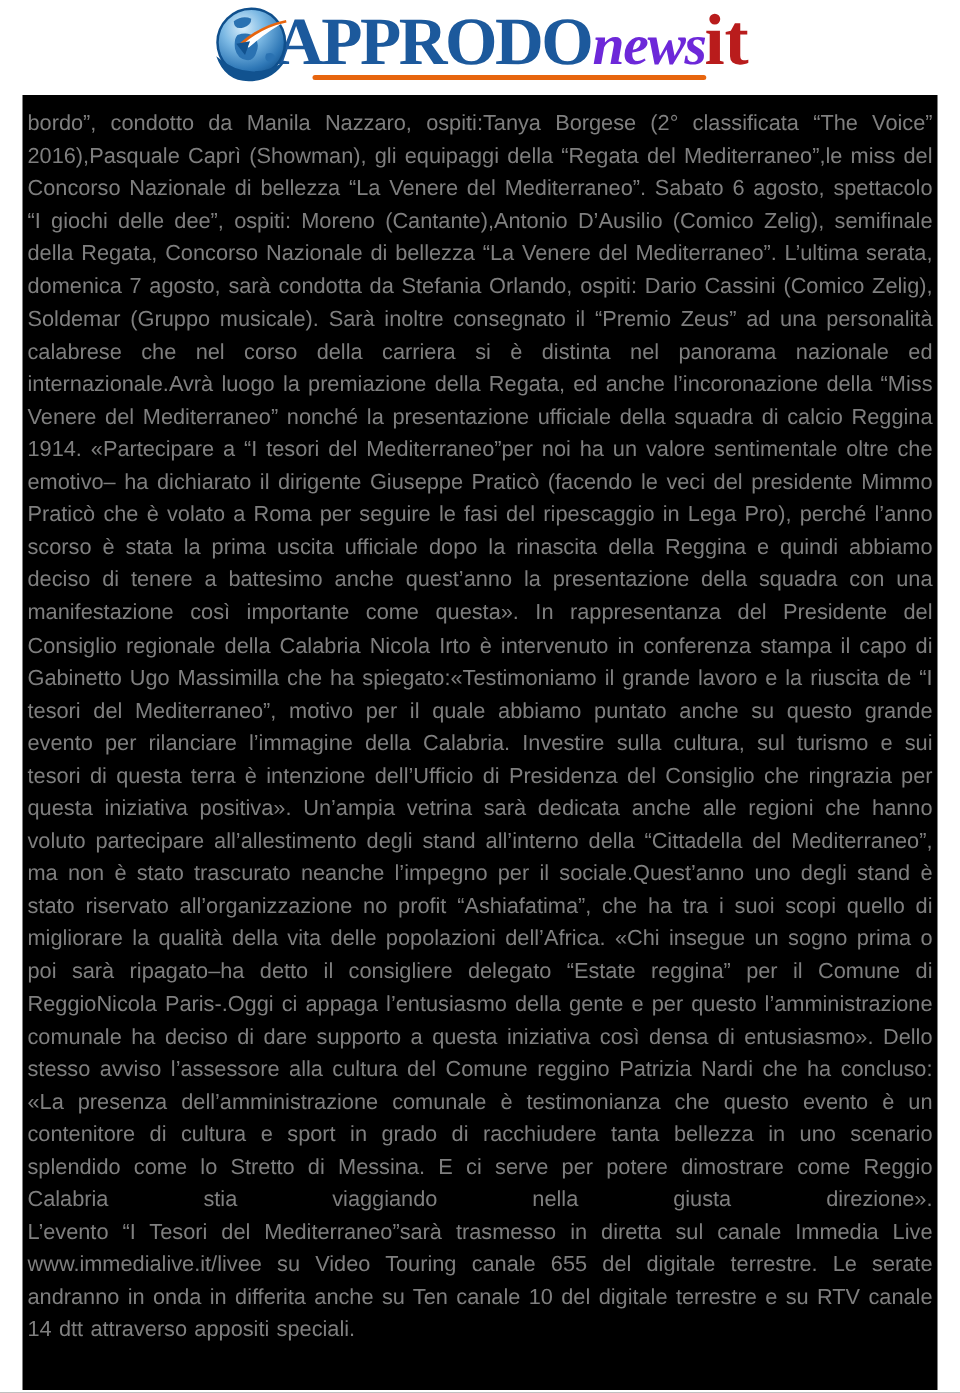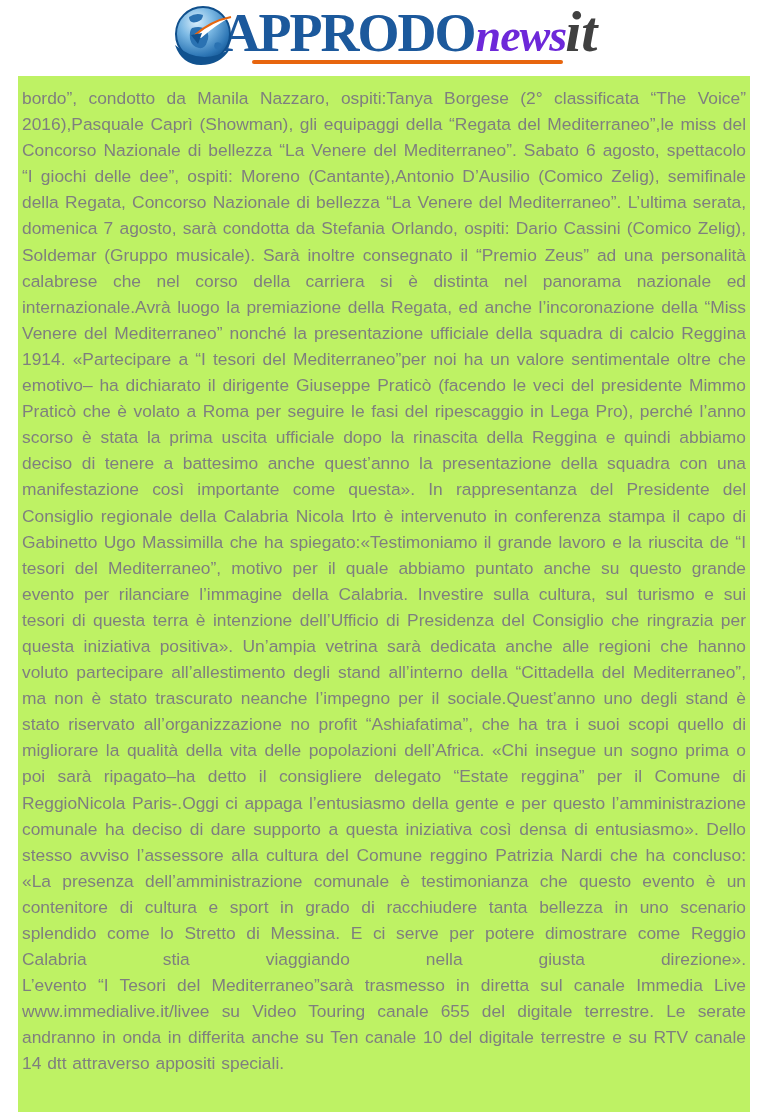--- a/index.html
+++ b/index.html
@@ -57,40 +57,39 @@
     font-style: italic;
     font-size: 46px;
     line-height: 1;
     color: #6d28d9;
     letter-spacing: -1px;
     margin-left: 1px;
   }
   .brand-it {
     font-family: "Liberation Serif", serif;
     font-weight: bold;
-    font-style: italic;
     font-size: 58px;
     line-height: 1;
-    color: #404040;
+    color: #b91c1c;
     margin-left: -1px;
   }
   .brand-underline {
     position: absolute;
     left: 30px;
     right: 34px;
     bottom: 3px;
     height: 4px;
     background: #e7650e;
     border-radius: 2px;
   }
 
   
   .article {
     margin: 0 18px;
-    background: #bef264;
+    background: #000000;
     box-sizing: border-box;
     min-height: 1036px;
     padding: 9px 4px 12px 4px;
   }
   .article p {
     margin: 0;
     color: #7f7f7f;
     font-size: 17.4px;
     line-height: 26.1px;
     text-align: justify;

